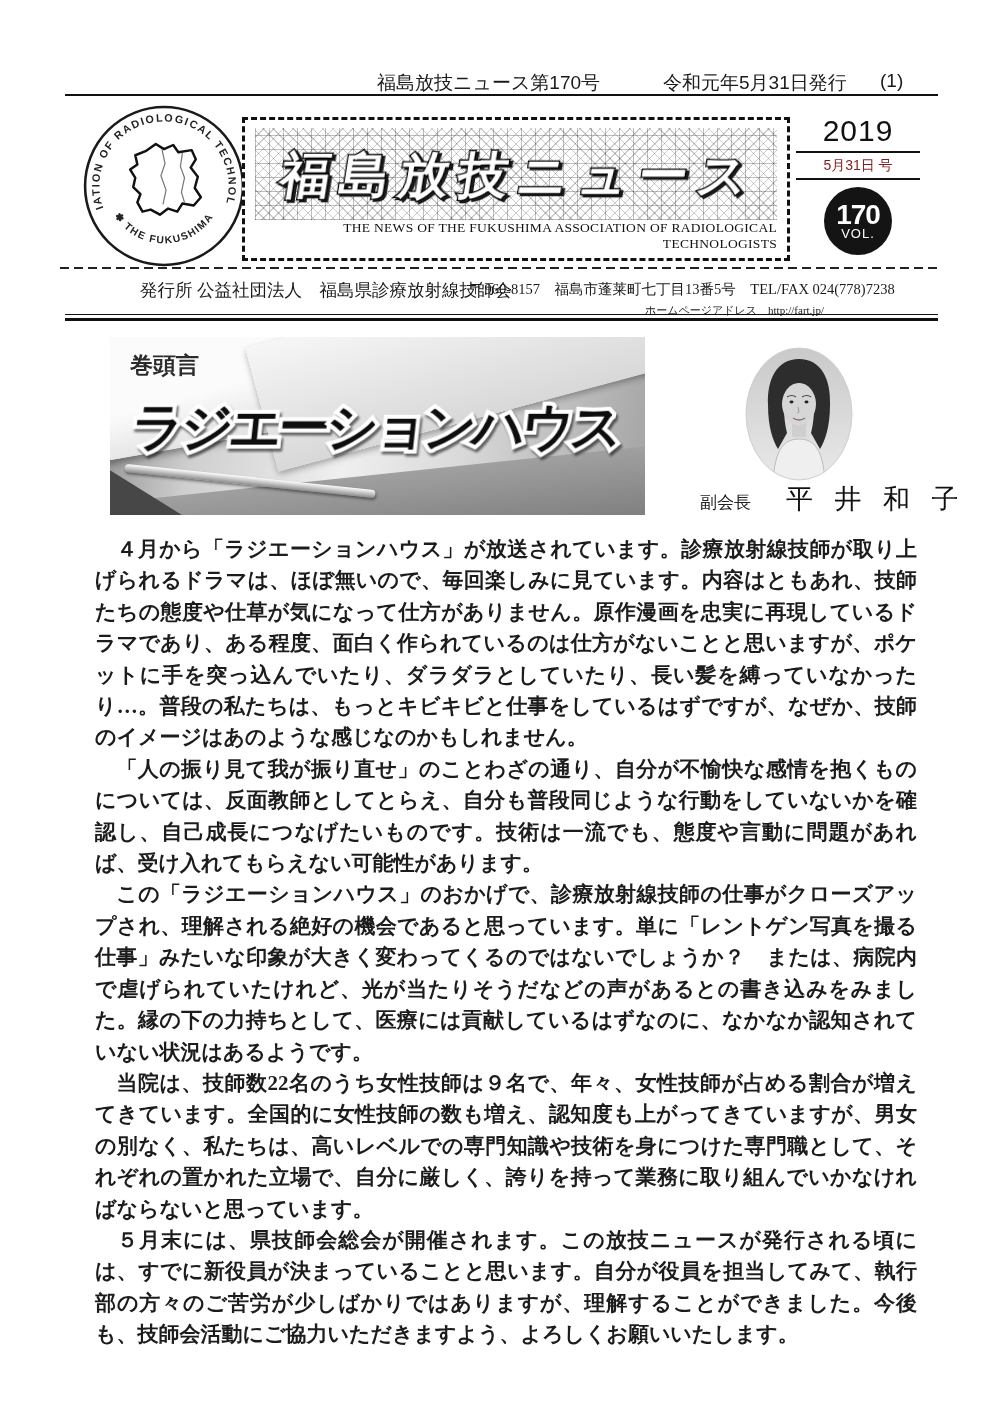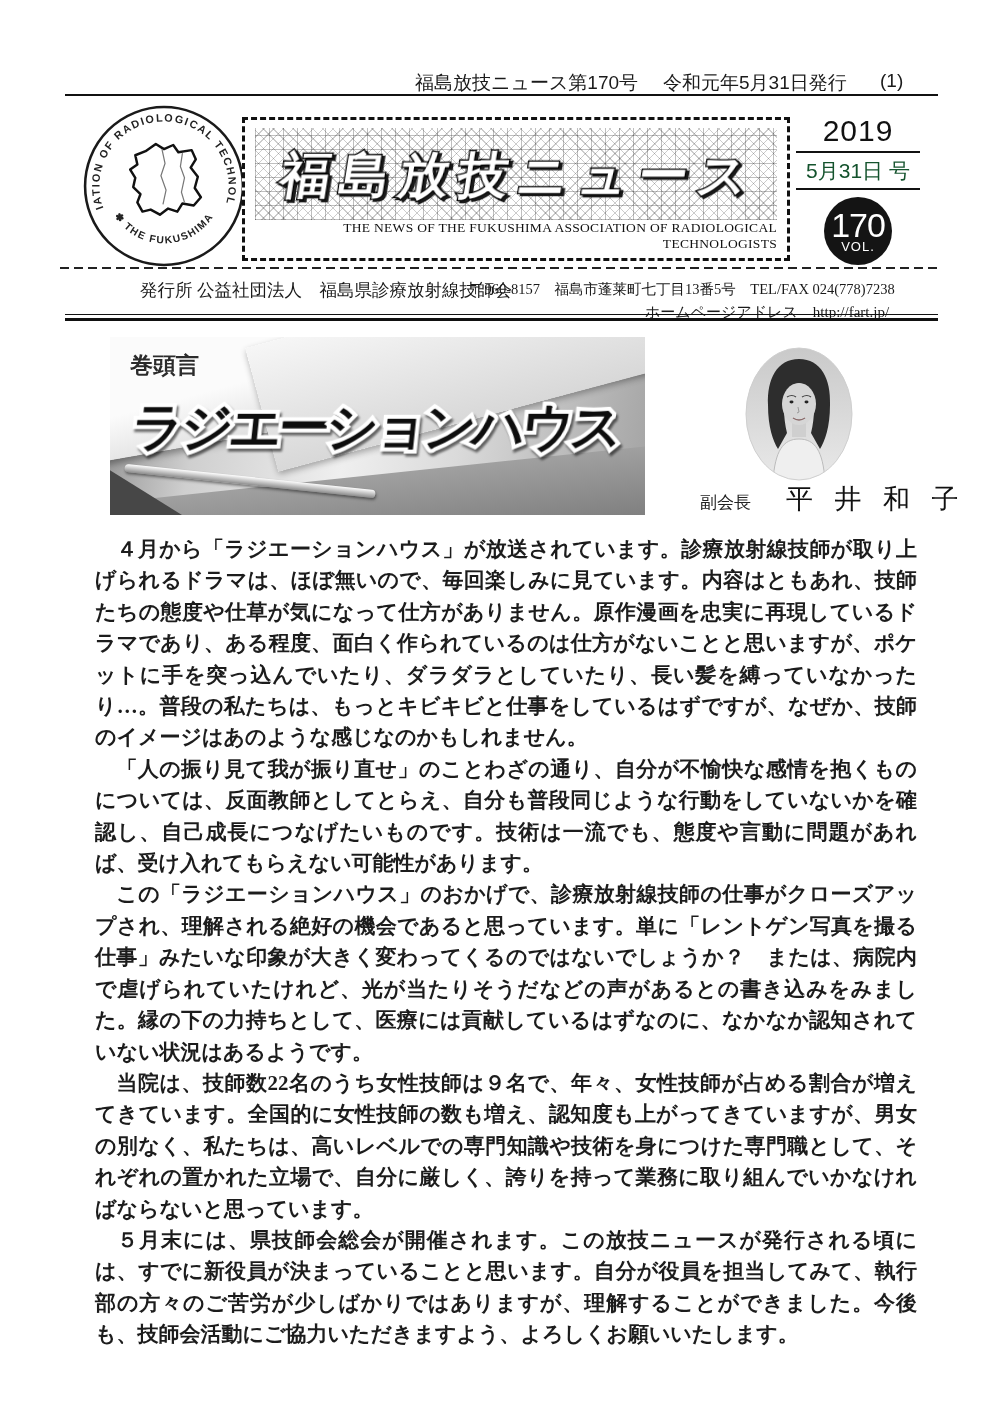--- a/index.html
+++ b/index.html
@@ -6,21 +6,21 @@
   html,body { background:#9e9e9e; }
   .page {
     position:relative; width:1000px; height:1414px; margin:0 auto;
     background:#ffffff; color:#1a1a1a; overflow:hidden;
     font-family:"Liberation Serif","DejaVu Serif",serif;
   }
   .sans { font-family:"Liberation Sans","DejaVu Sans",sans-serif; }
 
   
   .runhead { position:absolute; top:70px; left:0; width:1000px; font-size:19px; }
-  .runhead .rh-issue { position:absolute; left:415px; }
+  .runhead .rh-issue { position:absolute; left:377px; }
   .runhead .rh-date  { position:absolute; left:663px; }
   .runhead .rh-page  { position:absolute; left:880px; }
   .rh-rule { position:absolute; top:94px; left:65px; width:873px; height:2px; background:#111; }
 
   
   .logo { position:absolute; left:82px; top:104px; width:164px; height:164px; }
   .logo .ringtext { font:700 10.5px "Liberation Sans",sans-serif; letter-spacing:1.6px; fill:#222; }
   .logo .ringtext-b { font:700 10px "Liberation Sans",sans-serif; letter-spacing:1.4px; fill:#222; }
 
   .mast-box {
@@ -41,36 +41,36 @@
   }
   .mast-title-svg text {
     font:700 50px "Liberation Sans","DejaVu Sans",sans-serif;
     fill:#fff; stroke:#000; stroke-width:2.6px; paint-order:stroke;
   }
   .mast-sub { margin-top:0; text-align:right; font-size:13.5px; letter-spacing:.3px; color:#111; }
 
   .issue-col { position:absolute; left:796px; top:114px; width:124px; text-align:center; }
   .issue-year { font-size:30px; letter-spacing:1px; color:#111; }
   .issue-sep  { border:0; border-top:2px solid #111; margin:3px 0 4px 0; }
-  .issue-date { font-size:21px; color:#14532d; }
+  .issue-date { font-size:14px; color:#7f1d1d; }
   .vol-badge {
     width:68px; height:68px; margin:7px auto 0; background:#141414; border-radius:50%;
     color:#fff; display:flex; flex-direction:column; align-items:center; justify-content:center;
   }
-  .vol-num { font-weight:400; font-size:34px; letter-spacing:-1px; line-height:1; }
+  .vol-num { font-weight:700; font-size:28px; letter-spacing:-1px; line-height:1; }
   .vol-lab { font-size:13px; letter-spacing:1px; margin-top:-3px; }
 
   
   .mast-bottom-rule {
     position:absolute; top:267px; left:60px; width:878px; height:2px;
     background-image:repeating-linear-gradient(90deg,#222 0 9px, transparent 9px 14px);
   }
   .pub-issuer   { position:absolute; left:140px; top:278px; font-size:17.5px; }
   .pub-address  { position:absolute; left:470px; top:280px; font-size:14.5px; }
-  .pub-homepage { position:absolute; left:645px; top:303px; font-size:15px; }
+  .pub-homepage { position:absolute; left:645px; top:303px; font-size:11px; }
   .pub-rule { position:absolute; top:314px; left:65px; width:873px; height:7px;
               border-top:1px solid #111; border-bottom:3px solid #111; }
 
   
   .banner {
     position:absolute; left:110px; top:337px; width:535px; height:178px; overflow:hidden;
     background:linear-gradient(100deg,#8f8f8f 0%,#cfcfcf 18%,#efefef 45%,#dadada 65%,#a3a3a3 100%);
   }
   .book-a { position:absolute; left:-6%; top:-48%; width:118%; height:88%;
             background:linear-gradient(175deg,#fbfbfb 55%,#cccccc); transform:rotate(-10deg);

